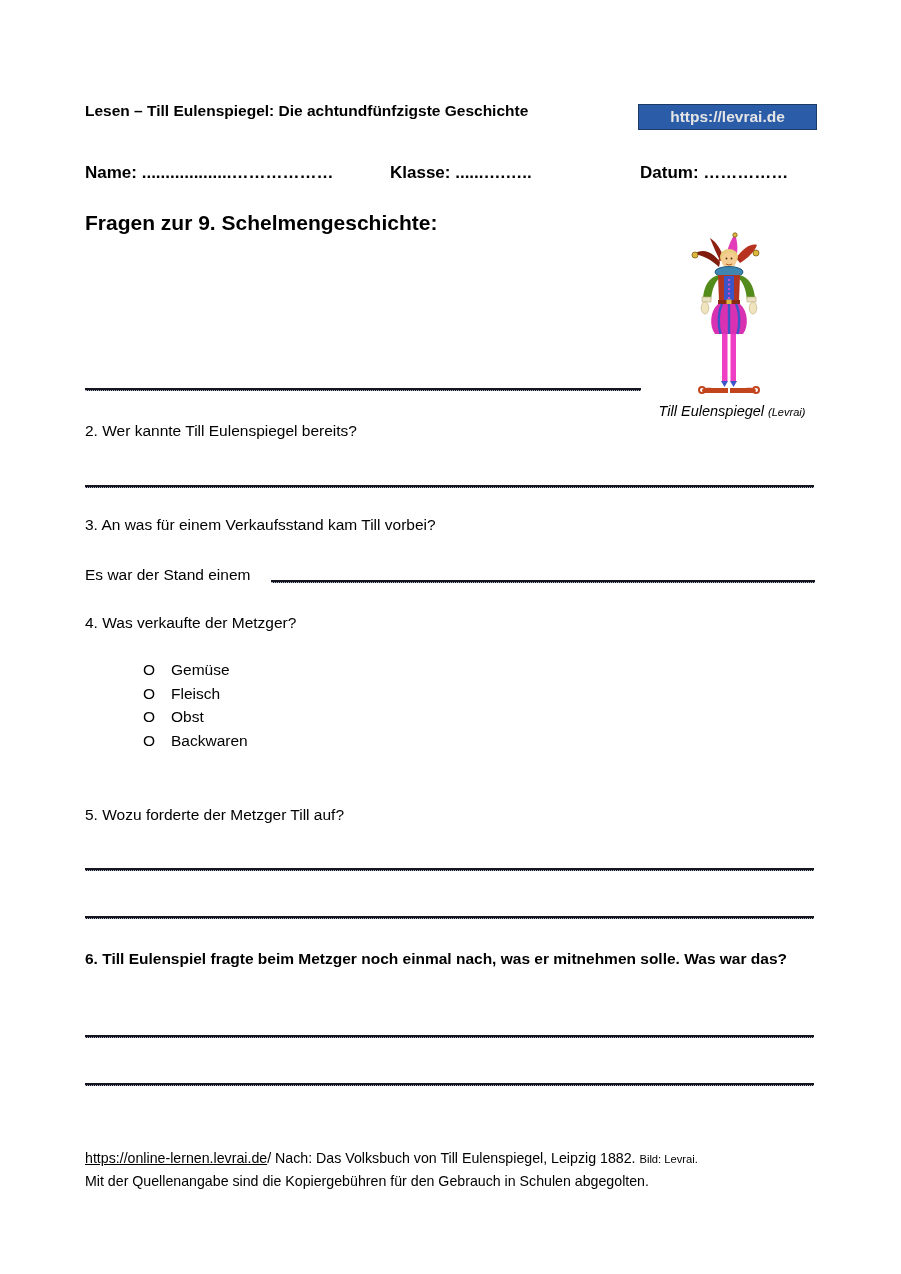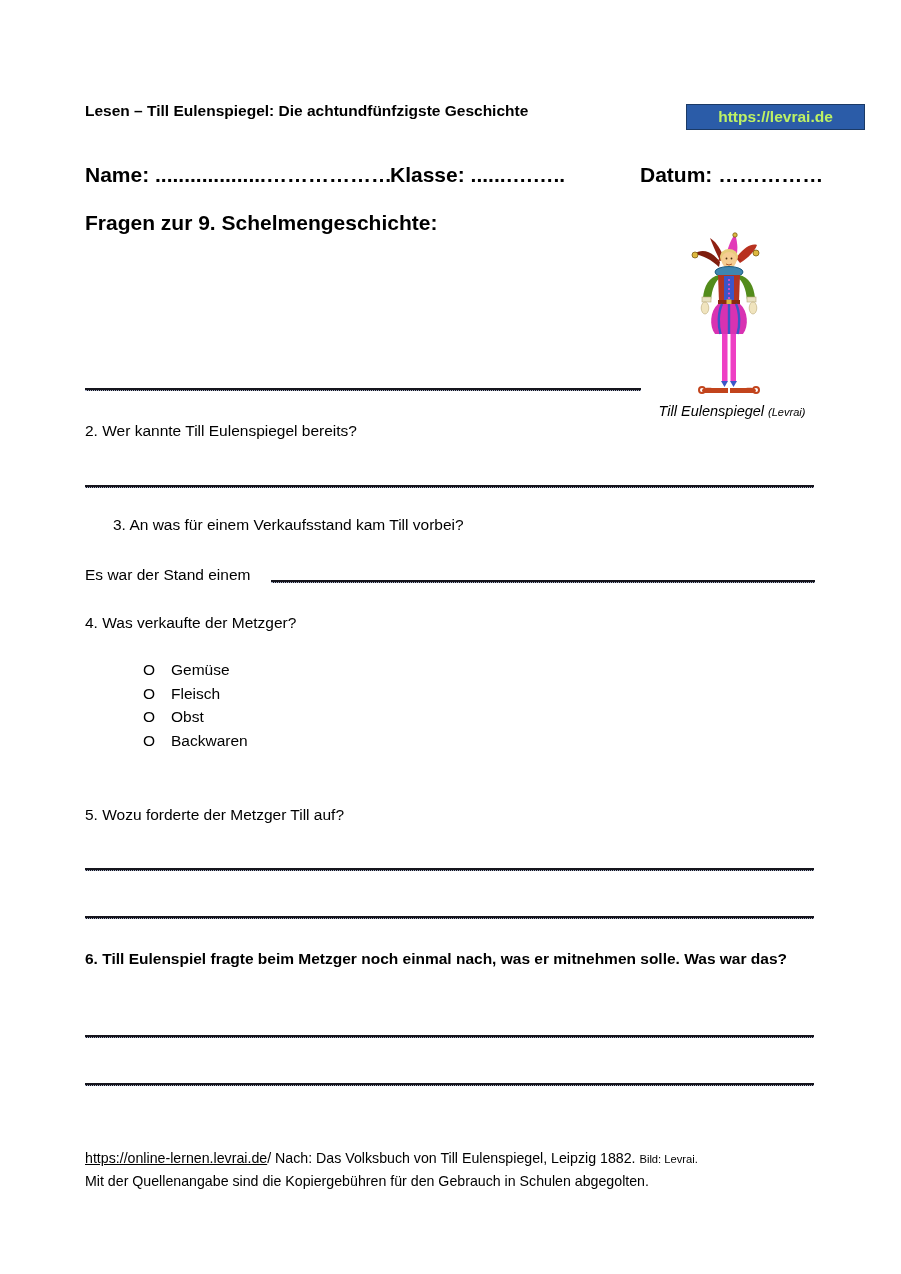--- a/index.html
+++ b/index.html
@@ -12,35 +12,35 @@
     color:#000;
     overflow:hidden;
   }
   .abs { position:absolute; }
 
   
   .header-title { left:85px; top:102px; font-size:15.5px; font-weight:bold; white-space:nowrap; }
   .badge {
     left:638px; top:104px; width:177px; height:24px;
     background:#2b5ca8; border:1px solid #1b3a66;
-    color:#bef264; font-weight:bold; font-size:15.5px;
-    text-align:center; line-height:24px;margin-left:48px;
+    color:#e5e5e5; font-weight:bold; font-size:15.5px;
+    text-align:center; line-height:24px;
   }
-  .name-row { left:85px; top:163px; width:740px; display:flex; font-weight:bold; font-size:21px; white-space:nowrap; }
+  .name-row { left:85px; top:163px; width:740px; display:flex; font-weight:bold; font-size:17px; white-space:nowrap; }
   .f-name   { width:305px; }
   .f-klasse { width:250px; }
 
   
   .page-title { left:85px; top:211px; font-size:21px; font-weight:bold; }
 
   
   .q { left:85px; font-size:15.5px; line-height:26px; }
   .q1 { top:324px; }
   .q2 { top:418px; }
-  .q3 { top:512px;margin-left:28px; }
+  .q3 { top:512px; }
   .q3p { top:562px; }
   .q4 { top:610px; }
   .q5 { top:802px; }
   .q6 { top:946px; width:750px;font-weight:bold; }
 
   
   .line { position:absolute; height:2px; background:#15151d; border-bottom:1px dotted #aab2c8; }
   .line-1 { left:85px; top:388px;  width:556px; }
   .line-2 { left:85px; top:485px;  width:729px; }
   .line-3 { left:271px; top:580px; width:544px; }

